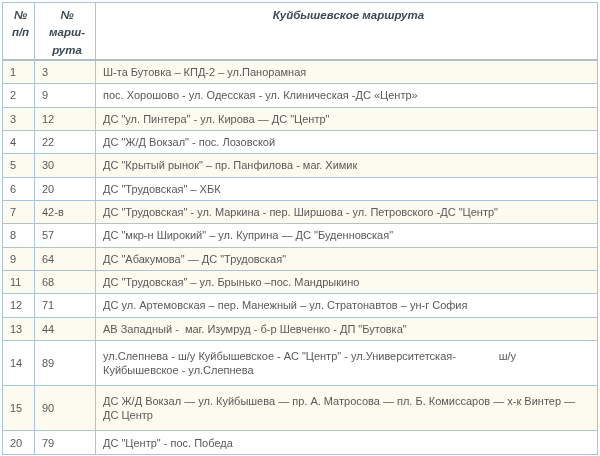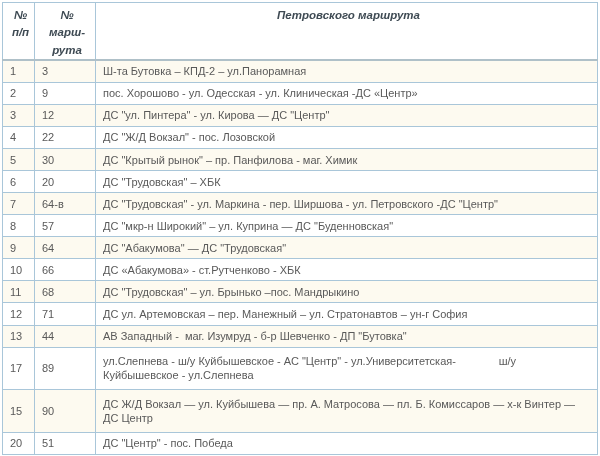--- a/index.html
+++ b/index.html
@@ -59,21 +59,21 @@
   <table class="routes">
     <colgroup>
       <col class="c-num">
       <col class="c-route">
       <col class="c-name">
     </colgroup>
     <thead>
       <tr>
         <th>№ п/п</th>
         <th>№ марш-рута</th>
-        <th>Петровского маршрута</th>
+        <th>Куйбышевское маршрута</th>
       </tr>
     </thead>
     <tbody>
         <tr class="stripe">
           <td class="col-num">1</td>
           <td class="col-route">3</td>
           <td class="col-name">Ш-та Бутовка – КПД-2 – ул.Панорамная</td>
         </tr>
         <tr>
           <td class="col-num">2</td>
@@ -95,63 +95,58 @@
           <td class="col-route">30</td>
           <td class="col-name">ДС "Крытый рынок" – пр. Панфилова - маг. Химик</td>
         </tr>
         <tr>
           <td class="col-num">6</td>
           <td class="col-route">20</td>
           <td class="col-name">ДС "Трудовская" – ХБК</td>
         </tr>
         <tr class="stripe">
           <td class="col-num">7</td>
-          <td class="col-route">64-в</td>
+          <td class="col-route">42-в</td>
           <td class="col-name">ДС "Трудовская" - ул. Маркина - пер. Ширшова - ул. Петровского -ДС "Центр"</td>
         </tr>
         <tr>
           <td class="col-num">8</td>
           <td class="col-route">57</td>
           <td class="col-name">ДС "мкр-н Широкий" – ул. Куприна — ДС "Буденновская"</td>
         </tr>
         <tr class="stripe">
           <td class="col-num">9</td>
           <td class="col-route">64</td>
           <td class="col-name">ДС "Абакумова" — ДС "Трудовская"</td>
-        </tr>
-        <tr>
-          <td class="col-num">10</td>
-          <td class="col-route">66</td>
-          <td class="col-name">ДС «Абакумова» - ст.Рутченково - ХБК</td>
         </tr>
         <tr class="stripe">
           <td class="col-num">11</td>
           <td class="col-route">68</td>
           <td class="col-name">ДС "Трудовская" – ул. Брынько –пос. Мандрыкино</td>
         </tr>
         <tr>
           <td class="col-num">12</td>
           <td class="col-route">71</td>
           <td class="col-name">ДС ул. Артемовская – пер. Манежный – ул. Стратонавтов – ун-г София</td>
         </tr>
         <tr class="stripe">
           <td class="col-num">13</td>
           <td class="col-route">44</td>
           <td class="col-name">АВ Западный -  маг. Изумруд - б-р Шевченко - ДП "Бутовка"</td>
         </tr>
         <tr>
-          <td class="col-num">17</td>
+          <td class="col-num">14</td>
           <td class="col-route">89</td>
           <td class="col-name">ул.Слепнева - ш/у Куйбышевское - АС "Центр" - ул.Университетская-              ш/у Куйбышевское - ул.Слепнева</td>
         </tr>
         <tr class="stripe">
           <td class="col-num">15</td>
           <td class="col-route">90</td>
           <td class="col-name">ДС Ж/Д Вокзал — ул. Куйбышева — пр. А. Матросова — пл. Б. Комиссаров — х-к Винтер — ДС Центр</td>
         </tr>
         <tr>
           <td class="col-num">20</td>
-          <td class="col-route">51</td>
+          <td class="col-route">79</td>
           <td class="col-name">ДС "Центр" - пос. Победа</td>
         </tr>
       </tbody>
   </table>
 </div>
 
 </body></html>

